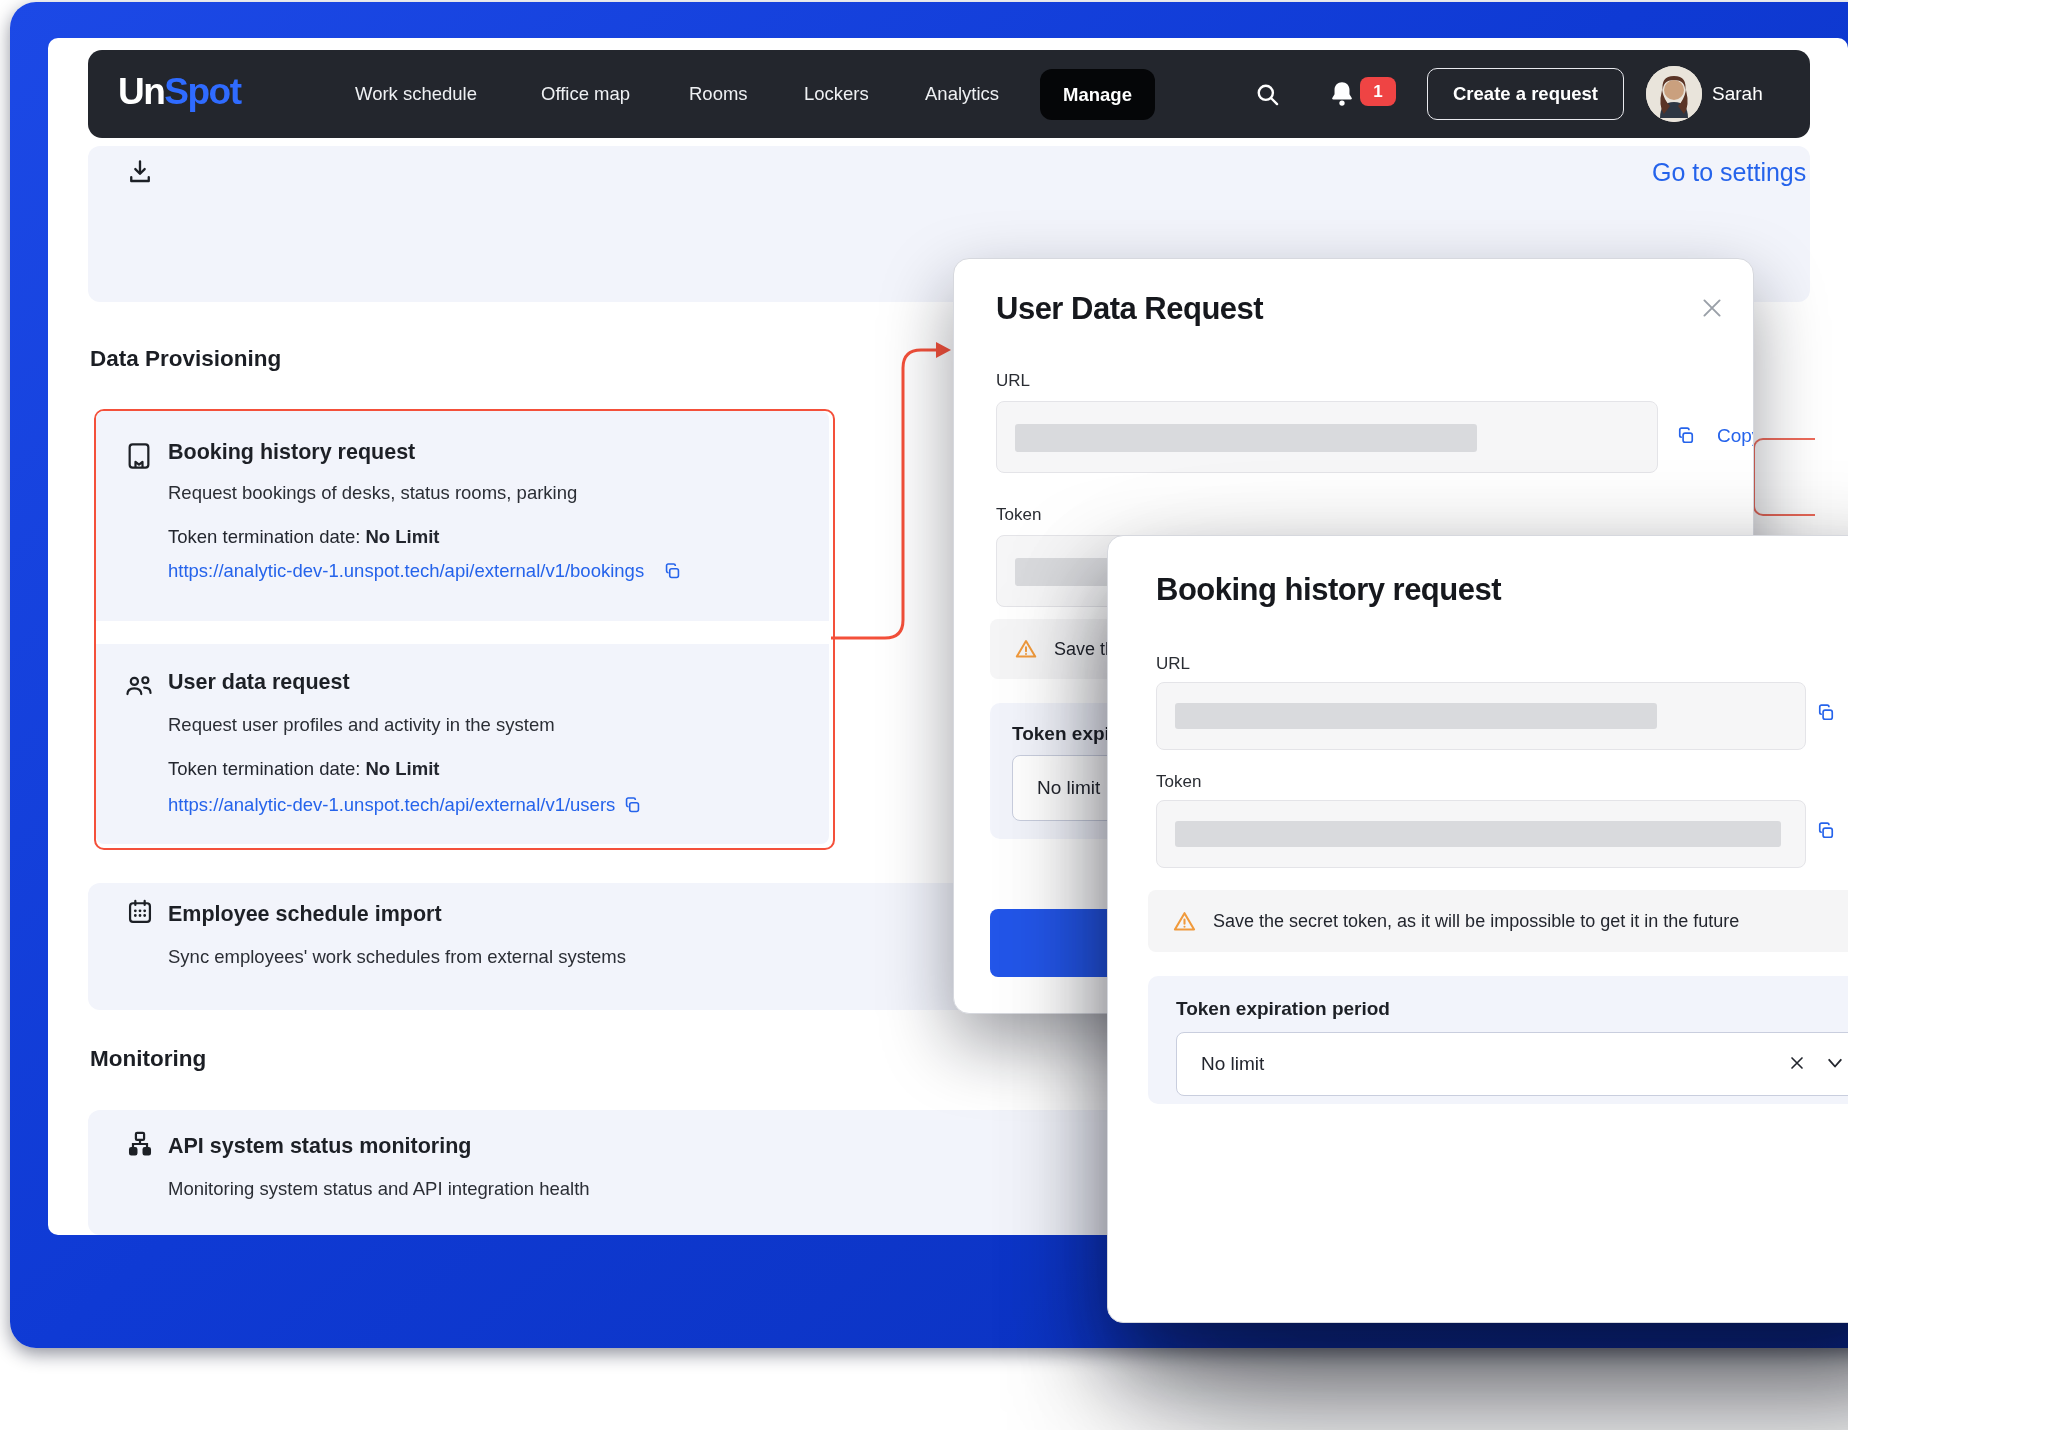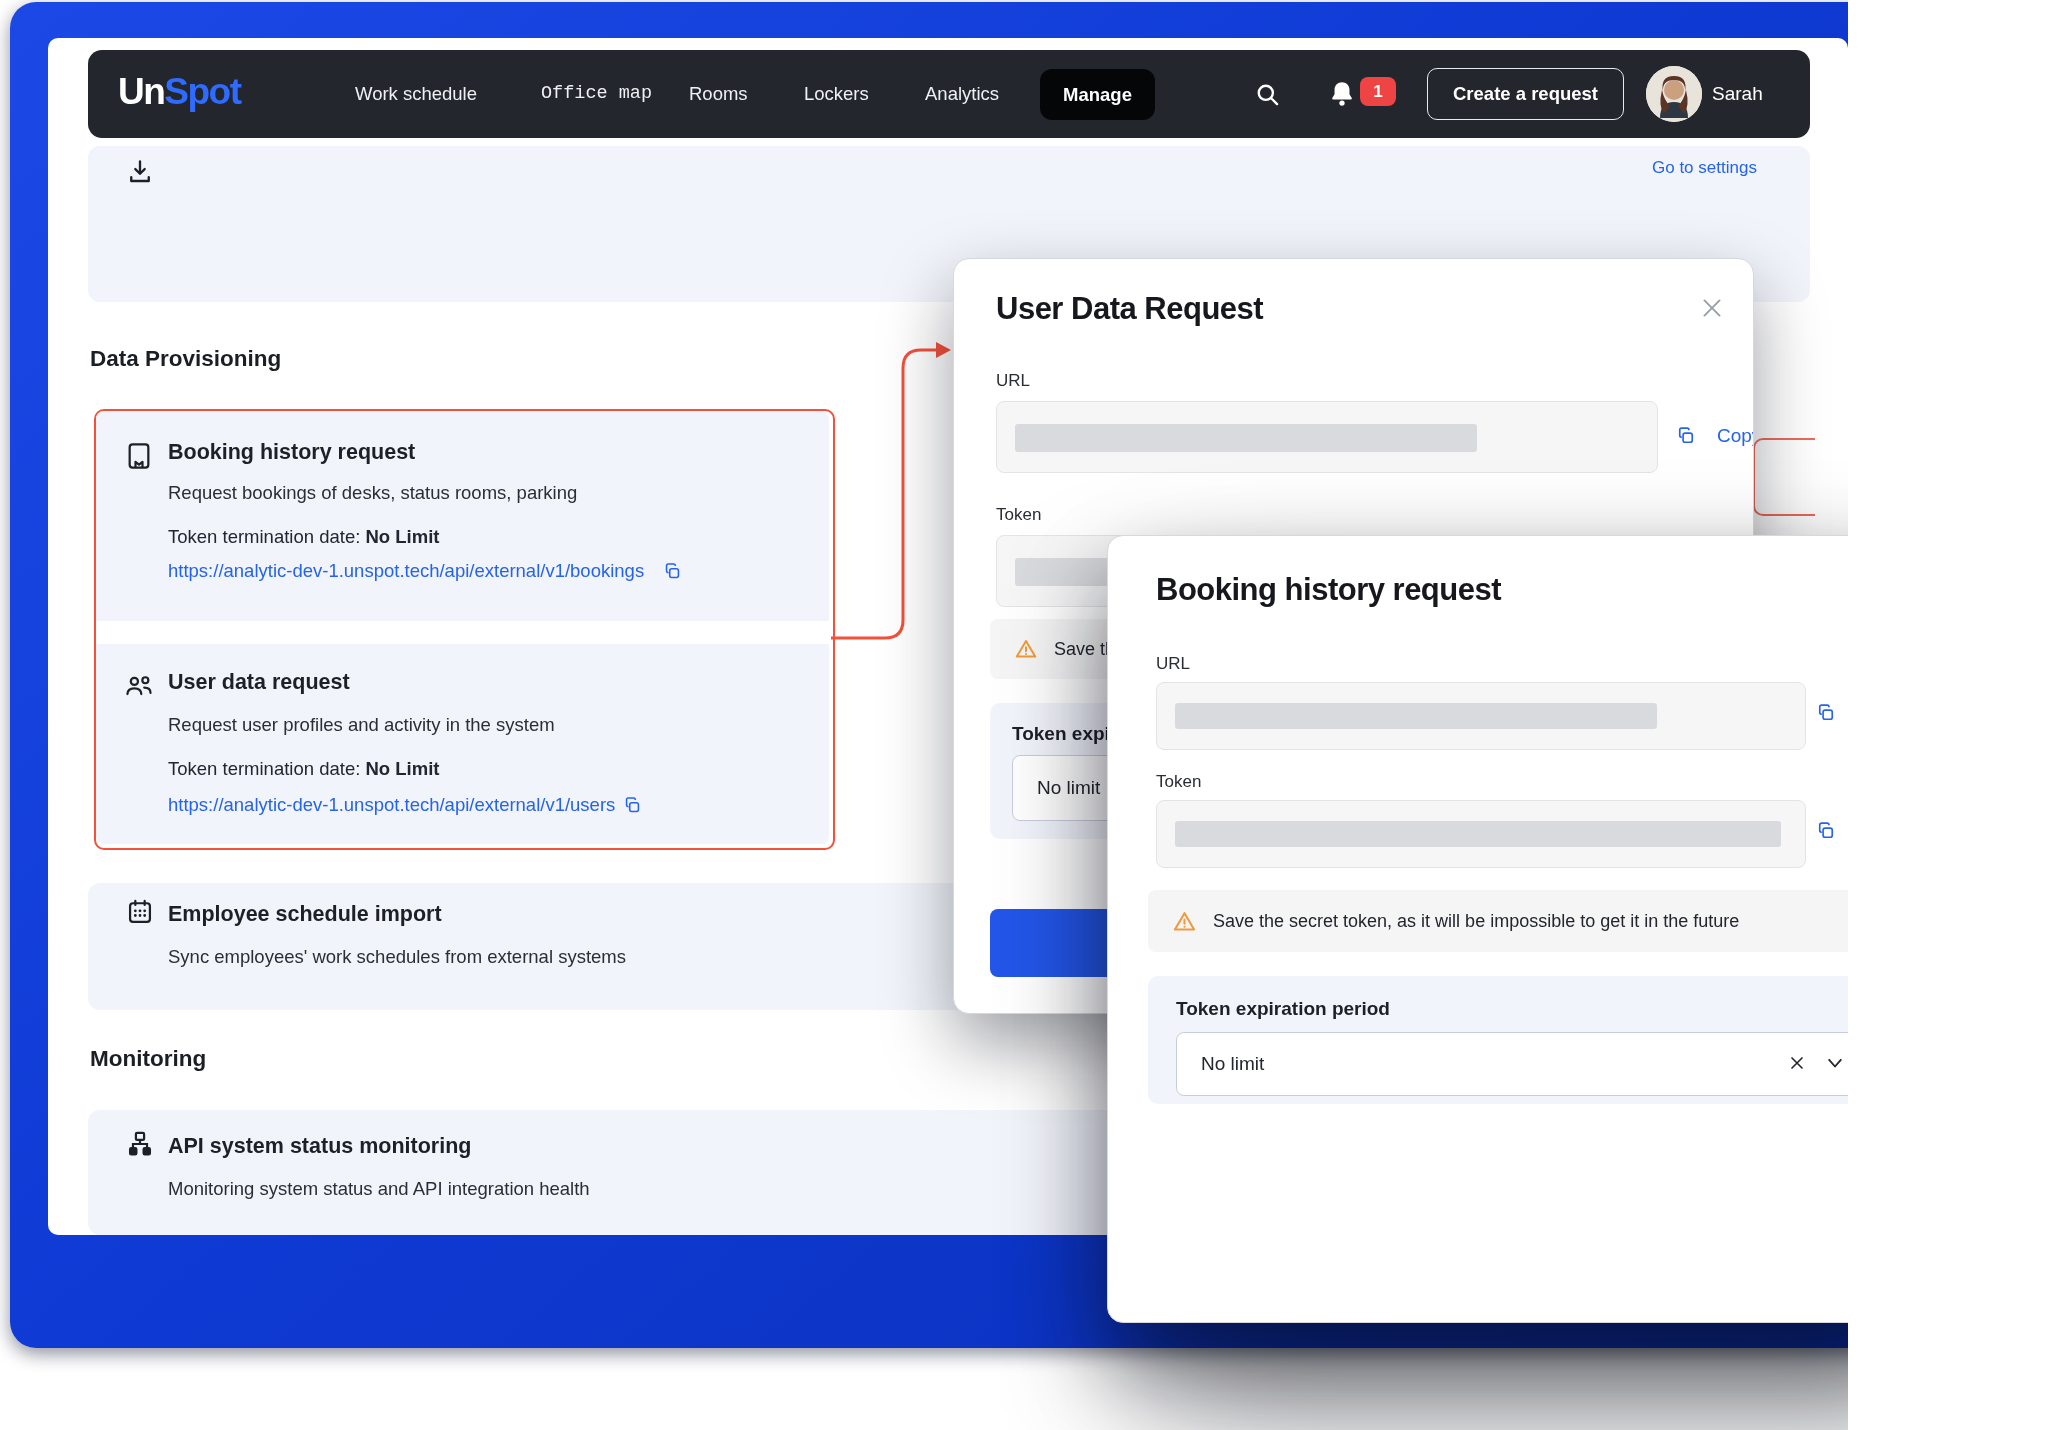--- a/index.html
+++ b/index.html
@@ -60,21 +60,21 @@
 
   <div class="abs bg-blue"></div>
 
   <div class="abs app-card"></div>
 
   <div class="abs navbar"></div>
   <div class="abs logo">
     <span class="un">Un</span><span class="spot">Spot</span>
   </div>
   <div class="abs nav-link" style="left:355px;">Work schedule</div>
-  <div class="abs nav-link" style="left:541px;font-family:Liberation Mono, monospace;">Office map</div>
+  <div class="abs nav-link" style="left:541px;">Office map</div>
   <div class="abs nav-link" style="left:689px;">Rooms</div>
   <div class="abs nav-link" style="left:804px;">Lockers</div>
   <div class="abs nav-link" style="left:925px;">Analytics</div>
   <div class="abs manage-pill">Manage</div>
 
   <div class="abs" style="left:1254px;top:81px;">
     <svg width="27" height="27" viewBox="0 0 24 24" fill="none" stroke="#ffffff" stroke-width="2.1" stroke-linecap="round">
       <circle cx="10.5" cy="10.5" r="6.3"></circle>
         <path d="M15.3 15.3 L20.5 20.5"></path>
     </svg>
@@ -102,21 +102,21 @@
   <div class="abs username">Sarah</div>
 
   <div class="abs lavender" style="left:88px;top:146px;width:1722px;height:156px;"></div>
   <div class="abs" style="left:126px;top:158px;">
     <svg width="28" height="28" viewBox="0 0 24 24" fill="none" stroke="#1d2026" stroke-width="2" stroke-linecap="round" stroke-linejoin="round">
       <path d="M12 3v10"></path>
         <path d="M8 9.5 12 13.5 16 9.5"></path>
         <path d="M4.5 16.5v3.2h15v-3.2"></path>
     </svg>
   </div>
-  <a class="abs" style="left:1652px;top:158px;font-size:17px;color:#2563eb;text-decoration:none;" href="#">Go to settings</a>
+  <a class="abs" style="left:1652px;top:158px;font-size:25px;color:#2563eb;text-decoration:none;" href="#">Go to settings</a>
 
   <div class="abs h2" style="left:90px;top:346px;">Data Provisioning</div>
 
   <div class="abs red-card"></div>
   <div class="abs lavender" style="left:96px;top:411px;width:733px;height:210px;border-radius:8px 8px 0 0;"></div>
   <div class="abs lavender" style="left:96px;top:644px;width:733px;height:200px;border-radius:0 0 8px 8px;"></div>
 
   <div class="abs" style="left:126px;top:442px;">
     <svg width="26" height="28" viewBox="0 0 22 24" fill="none" stroke="#1d2026" stroke-width="1.9" stroke-linejoin="round">
       <rect x="3" y="2" width="16" height="20" rx="2.5"></rect>

